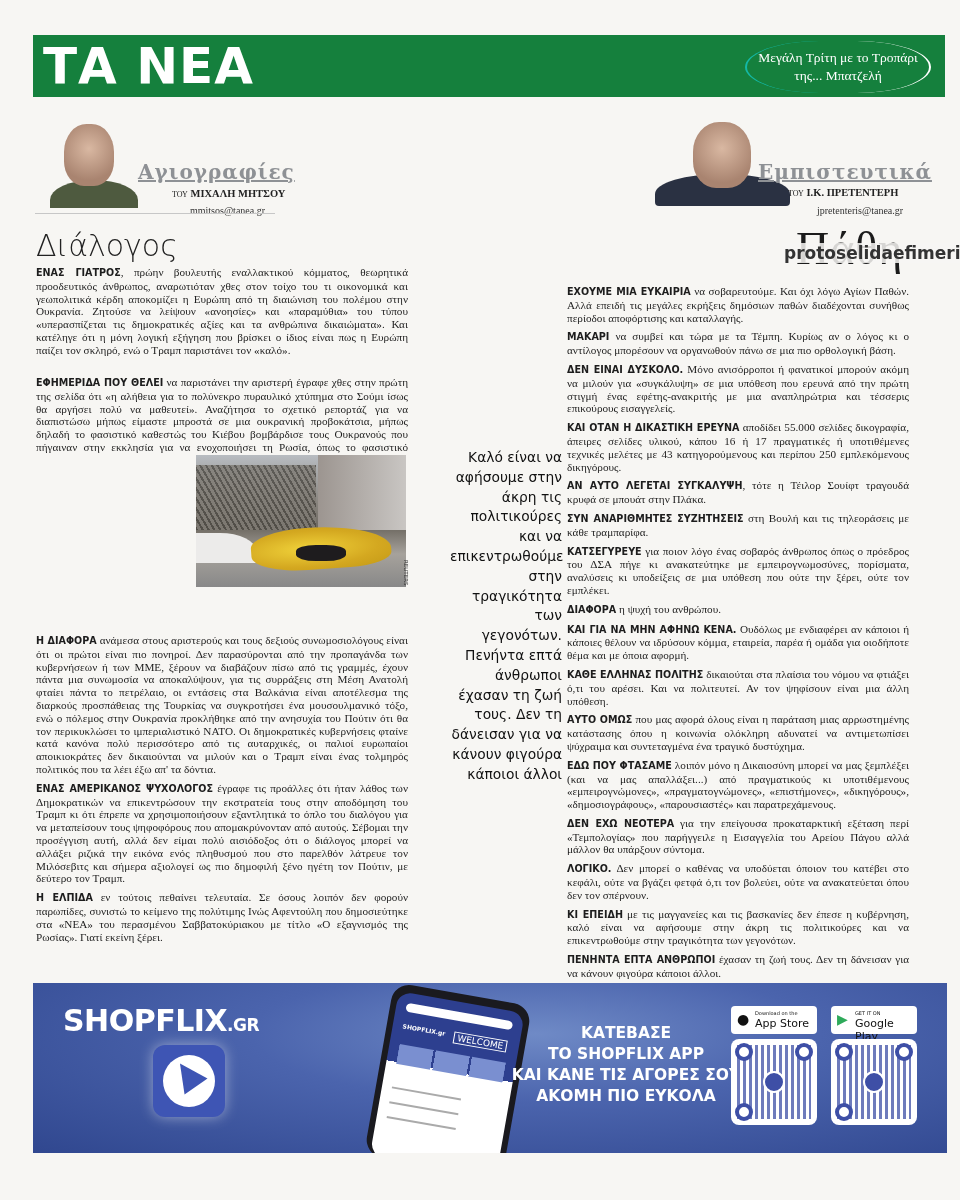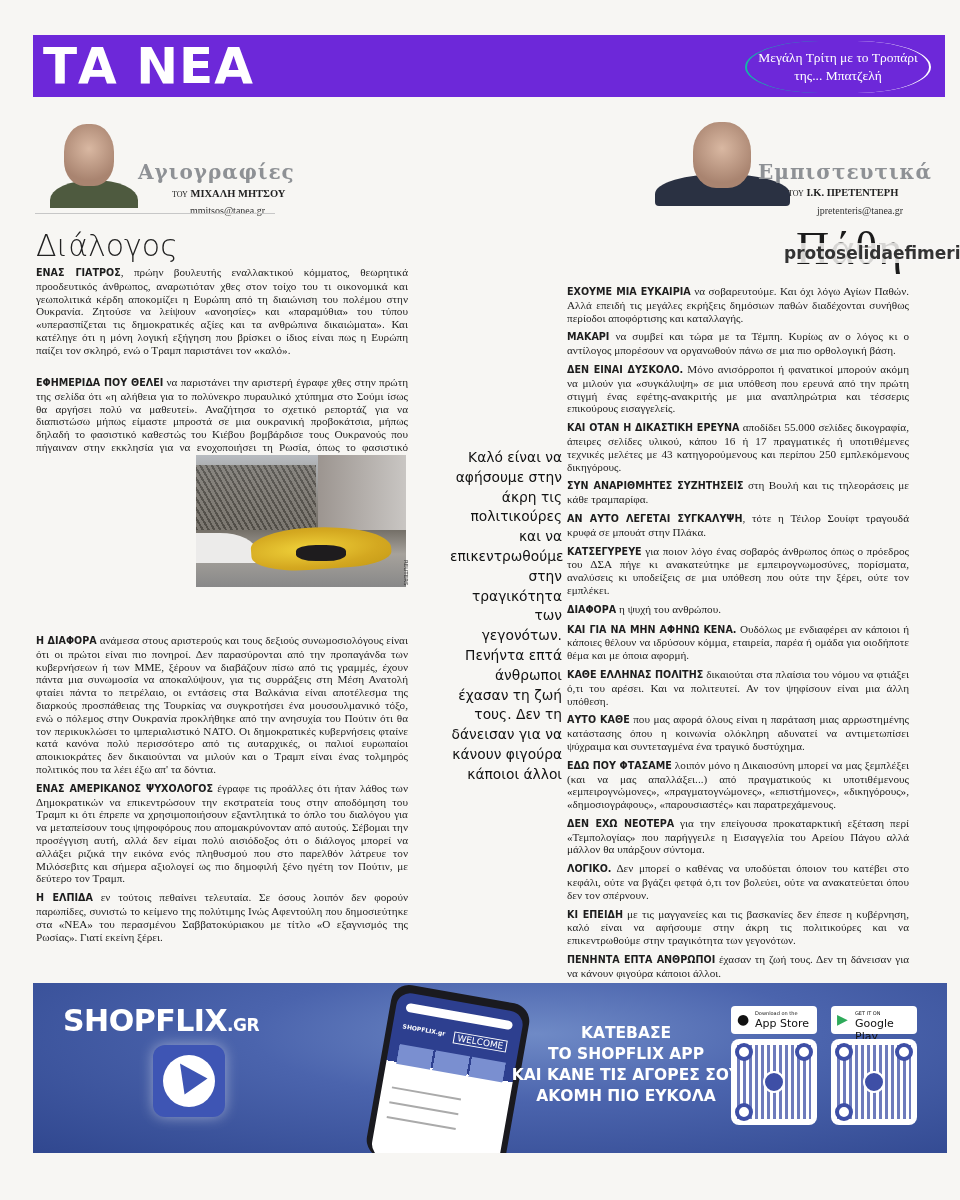--- a/index.html
+++ b/index.html
@@ -1,25 +1,25 @@
 <!DOCTYPE html>
 <html><head>
 <meta charset="utf-8">
 <style>
   * { box-sizing: border-box; margin: 0; padding: 0; }
   html, body { width: 960px; height: 1200px; background: #f7f6f3; overflow: hidden; }
   body { position: relative; font-family: "DejaVu Serif", serif; color: #1d1d1d; }
 
-  .masthead { position: absolute; left: 33px; top: 35px; width: 912px; height: 62px; background: #6d28d9; }
+  .masthead { position: absolute; left: 33px; top: 35px; width: 912px; height: 62px; background: #15803d; }
   .masthead .logo { position: absolute; left: 10px; top: 2px; font-family: "DejaVu Sans", sans-serif; font-weight: bold; font-size: 50px; color: #fff; letter-spacing: 1px; line-height: 58px; }
   .masthead .tag { position: absolute; right: 14px; top: 6px; width: 186px; height: 52px; border-left: 2px solid #14b8a6; border-right: 2px solid #fff; border-radius: 40%/50%; color: #fff; font-family: "Liberation Serif", serif; font-size: 13.5px; text-align: center; line-height: 18px; padding-top: 8px; }
   .portrait { position: absolute; border-radius: 4px; overflow: hidden; }
   .portrait .face { position: absolute; border-radius: 45% 45% 40% 40%; background: radial-gradient(circle at 50% 40%, #d9b8a2, #a98470 70%); }
   .portrait .body { position: absolute; border-radius: 50% 50% 0 0; }
-  .col-title { position: absolute; font-family: "DejaVu Serif", serif; font-weight: bold; color: #8e9195; font-size: 20px; letter-spacing: 1px; }
+  .col-title { position: absolute; font-family: "DejaVu Serif", serif; font-weight: bold; color: #8e9195; font-size: 20px; letter-spacing: 1px; text-decoration: underline; }
   .col-author { position: absolute; font-family: "Liberation Serif", serif; font-size: 10.5px; font-weight: bold; color: #222; }
   .col-author .tou { font-weight: normal; font-size: 8px; }
   .col-email { position: absolute; font-family: "Liberation Serif", serif; font-size: 10px; color: #333; }
   .rule { position: absolute; height: 1px; background: #c7c7c7; }
 
   .headline { position: absolute; font-family: "DejaVu Sans", sans-serif; font-weight: 300; font-size: 30px; color: #222; }
   .headline-right { position: absolute; font-family: "Liberation Serif", serif; font-size: 46px; color: #1b1b1b; letter-spacing: 1px; }
   .watermark { position: absolute; font-family: "DejaVu Sans", sans-serif; font-weight: bold; font-size: 17px; color: #333; background: rgba(247,246,243,0.85); padding: 0 2px; }
 
   .col { position: absolute; font-family: "Liberation Serif", serif; font-size: 11.2px; line-height: 12.8px; text-align: justify; }
@@ -123,27 +123,27 @@
 </div>
 <div class="photo-credit">REUTERS</div>
 
 <div class="pullquote">Καλό είναι να αφήσουμε στην άκρη τις πολιτικούρες και να επικεντρωθούμε στην τραγικότητα των γεγονότων. Πενήντα επτά άνθρωποι έχασαν τη ζωή τους. Δεν τη δάνεισαν για να κάνουν φιγούρα κάποιοι άλλοι</div>
 
 <div class="col" style="left:567px;top:285px;width:342px;">
   <p><span class="lead">ΕΧΟΥΜΕ ΜΙΑ ΕΥΚΑΙΡΙΑ</span><span> να σοβαρευτούμε. Και όχι λόγω Αγίων Παθών. Αλλά επειδή τις μεγάλες εκρήξεις δημόσιων παθών διαδέχονται συνήθως περίοδοι αποφόρτισης και καταλλαγής.</span></p>
   <p><span class="lead">ΜΑΚΑΡΙ</span><span> να συμβεί και τώρα με τα Τέμπη. Κυρίως αν ο λόγος κι ο αντίλογος μπορέσουν να οργανωθούν πάνω σε μια πιο ορθολογική βάση.</span></p>
   <p><span class="lead">ΔΕΝ ΕΙΝΑΙ ΔΥΣΚΟΛΟ.</span><span> Μόνο ανισόρροποι ή φανατικοί μπορούν ακόμη να μιλούν για «συγκάλυψη» σε μια υπόθεση που ερευνά από την πρώτη στιγμή ένας εφέτης-ανακριτής με μια αναπληρώτρια και τέσσερις επικούρους εισαγγελείς.</span></p>
   <p><span class="lead">ΚΑΙ ΟΤΑΝ Η ΔΙΚΑΣΤΙΚΗ ΕΡΕΥΝΑ</span><span> αποδίδει 55.000 σελίδες δικογραφία, άπειρες σελίδες υλικού, κάπου 16 ή 17 πραγματικές ή υποτιθέμενες τεχνικές μελέτες με 43 κατηγορούμενους και περίπου 250 εμπλεκόμενους δικηγόρους.</span></p>
+  <p><span class="lead">ΑΝ ΑΥΤΟ ΛΕΓΕΤΑΙ ΣΥΓΚΑΛΥΨΗ</span><span>, τότε η Τέιλορ Σουίφτ τραγουδά κρυφά σε μπουάτ στην Πλάκα.</span></p>
   <p><span class="lead">ΣΥΝ ΑΝΑΡΙΘΜΗΤΕΣ ΣΥΖΗΤΗΣΕΙΣ</span><span> στη Βουλή και τις τηλεοράσεις με κάθε τραμπαρίφα.</span></p>
-  <p><span class="lead">ΑΝ ΑΥΤΟ ΛΕΓΕΤΑΙ ΣΥΓΚΑΛΥΨΗ</span><span>, τότε η Τέιλορ Σουίφτ τραγουδά κρυφά σε μπουάτ στην Πλάκα.</span></p>
   <p><span class="lead">ΚΑΤΣΕΓΥΡΕΥΕ</span><span> για ποιον λόγο ένας σοβαρός άνθρωπος όπως ο πρόεδρος του ΔΣΑ πήγε κι ανακατεύτηκε με εμπειρογνωμοσύνες, πορίσματα, αναλύσεις κι υποδείξεις σε μια υπόθεση που ούτε την ξέρει, ούτε τον εμπλέκει.</span></p>
   <p><span class="lead">ΔΙΑΦΟΡΑ</span><span> η ψυχή του ανθρώπου.</span></p>
   <p><span class="lead">ΚΑΙ ΓΙΑ ΝΑ ΜΗΝ ΑΦΗΝΩ ΚΕΝΑ.</span><span> Ουδόλως με ενδιαφέρει αν κάποιοι ή κάποιες θέλουν να ιδρύσουν κόμμα, εταιρεία, παρέα ή ομάδα για οιοδήποτε θέμα και με όποια αφορμή.</span></p>
   <p><span class="lead">ΚΑΘΕ ΕΛΛΗΝΑΣ ΠΟΛΙΤΗΣ</span><span> δικαιούται στα πλαίσια του νόμου να φτιάξει ό,τι του αρέσει. Και να πολιτευτεί. Αν τον ψηφίσουν είναι μια άλλη υπόθεση.</span></p>
-  <p><span class="lead">ΑΥΤΟ ΚΑΘΕ</span><span> που μας αφορά όλους είναι η παράταση μιας αρρωστημένης κατάστασης όπου η κοινωνία ολόκληρη αδυνατεί να αντιμετωπίσει ψύχραιμα και συντεταγμένα ένα τραγικό δυστύχημα.</span></p>
+  <p><span class="lead">ΑΥΤΟ ΟΜΩΣ</span><span> που μας αφορά όλους είναι η παράταση μιας αρρωστημένης κατάστασης όπου η κοινωνία ολόκληρη αδυνατεί να αντιμετωπίσει ψύχραιμα και συντεταγμένα ένα τραγικό δυστύχημα.</span></p>
   <p><span class="lead">ΕΔΩ ΠΟΥ ΦΤΑΣΑΜΕ</span><span> λοιπόν μόνο η Δικαιοσύνη μπορεί να μας ξεμπλέξει (και να μας απαλλάξει...) από πραγματικούς κι υποτιθέμενους «εμπειρογνώμονες», «πραγματογνώμονες», «επιστήμονες», «δικηγόρους», «δημοσιογράφους», «παρουσιαστές» και παρατρεχάμενους.</span></p>
   <p><span class="lead">ΔΕΝ ΕΧΩ ΝΕΟΤΕΡΑ</span><span> για την επείγουσα προκαταρκτική εξέταση περί «Τεμπολογίας» που παρήγγειλε η Εισαγγελία του Αρείου Πάγου αλλά μάλλον θα υπάρξουν σύντομα.</span></p>
   <p><span class="lead">ΛΟΓΙΚΟ.</span><span> Δεν μπορεί ο καθένας να υποδύεται όποιον του κατέβει στο κεφάλι, ούτε να βγάζει φετφά ό,τι τον βολεύει, ούτε να ανακατεύεται όπου δεν τον σπέρνουν.</span></p>
   <p><span class="lead">ΚΙ ΕΠΕΙΔΗ</span><span> με τις μαγγανείες και τις βασκανίες δεν έπεσε η κυβέρνηση, καλό είναι να αφήσουμε στην άκρη τις πολιτικούρες και να επικεντρωθούμε στην τραγικότητα των γεγονότων.</span></p>
   <p><span class="lead">ΠΕΝΗΝΤΑ ΕΠΤΑ ΑΝΘΡΩΠΟΙ</span><span> έχασαν τη ζωή τους. Δεν τη δάνεισαν για να κάνουν φιγούρα κάποιοι άλλοι.</span></p>
 </div>
 
 <div class="ad">
   <div class="brand"><span>SHOPFLIX</span><span class="gr">.GR</span></div>
   <div class="appicon">

